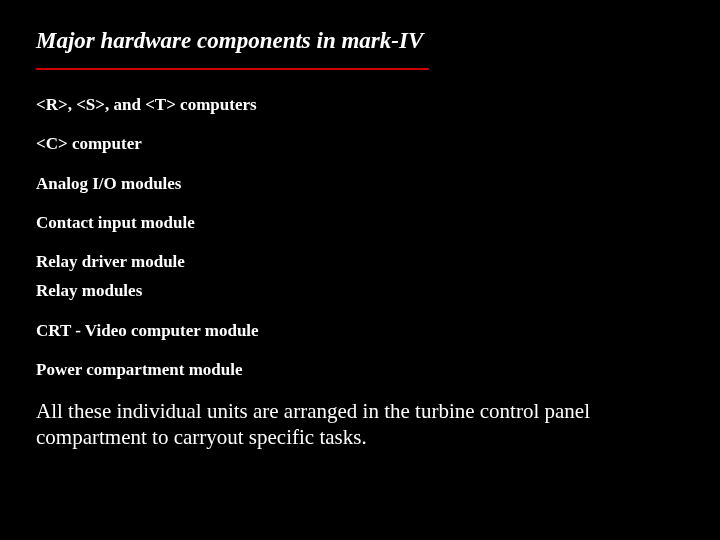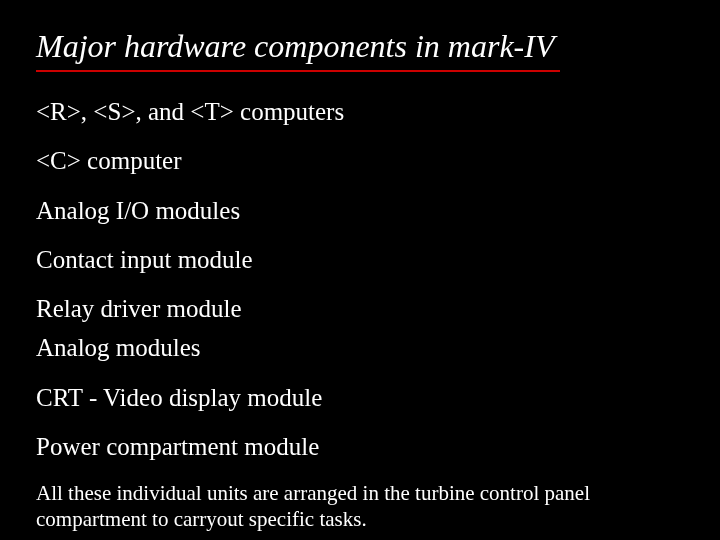--- a/index.html
+++ b/index.html
@@ -10,32 +10,32 @@
     body {
       width: 720px;
       height: 540px;
       background: #000000;
       font-family: "Times New Roman", Times, serif;
       color: #ffffff;
       padding: 28px 36px;
       overflow: hidden;
     }
     .title {
-      font-size: 32px;
-      font-weight: normal;
+      font-size: 23px;
+      font-weight: bold;
       font-style: italic;
       border-bottom: 2px solid #cc0000;
-      padding-bottom: 5px;
+      padding-bottom: 14px;
       margin-bottom: 24px;
       display: inline-block;
       padding-right: 6px;
     }
     .item {
-      font-size: 25px;
-      font-weight: normal;
+      font-size: 17px;
+      font-weight: bold;
       margin-bottom: 18px;
       line-height: 1.25;
     }
     .item.tight {
       margin-bottom: 8px;
     }
     .summary {
       font-size: 21px;
       line-height: 1.25;
     }
@@ -45,20 +45,20 @@
 
 
 
 <div class="title">Major hardware components in mark-IV</div>
 
 <div class="item">&lt;R&gt;, &lt;S&gt;, and &lt;T&gt; computers</div>
 <div class="item">&lt;C&gt; computer</div>
 <div class="item">Analog I/O modules</div>
 <div class="item">Contact input module</div>
 <div class="item tight">Relay driver module</div>
-<div class="item">Analog modules</div>
-<div class="item">CRT - Video display module</div>
+<div class="item">Relay modules</div>
+<div class="item">CRT - Video computer module</div>
 <div class="item">Power compartment module</div>
 
 <div class="summary">All these individual units are arranged in the turbine control panel compartment to carryout specific tasks.</div>
 
 
 
 
 </body></html>

